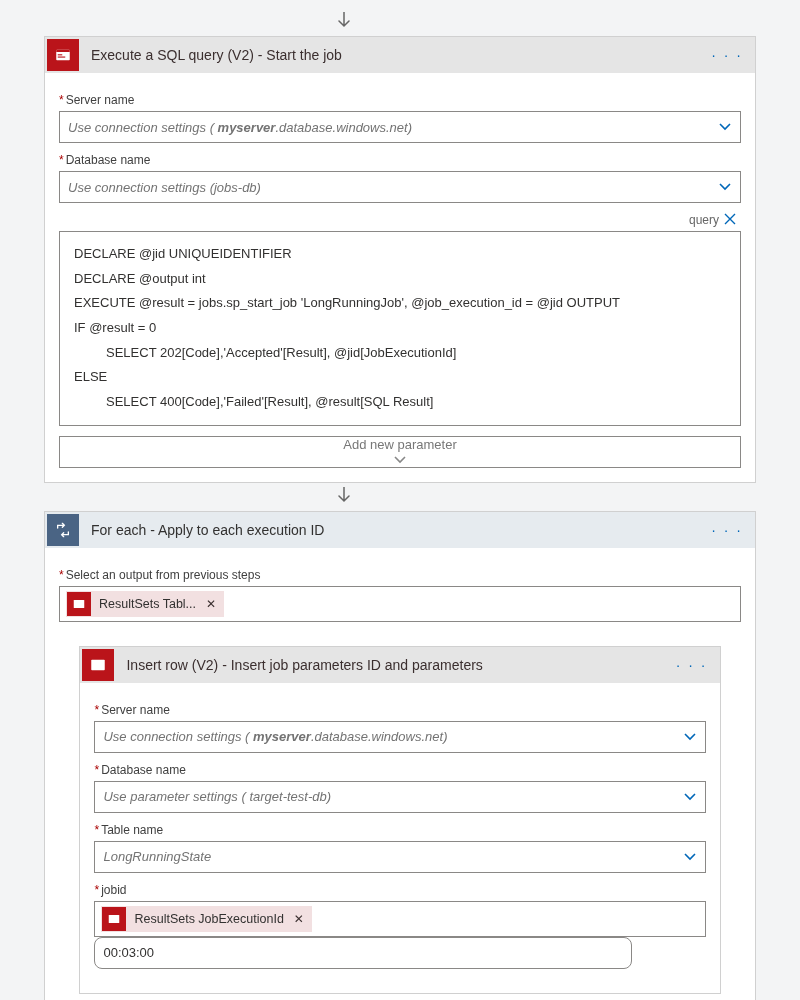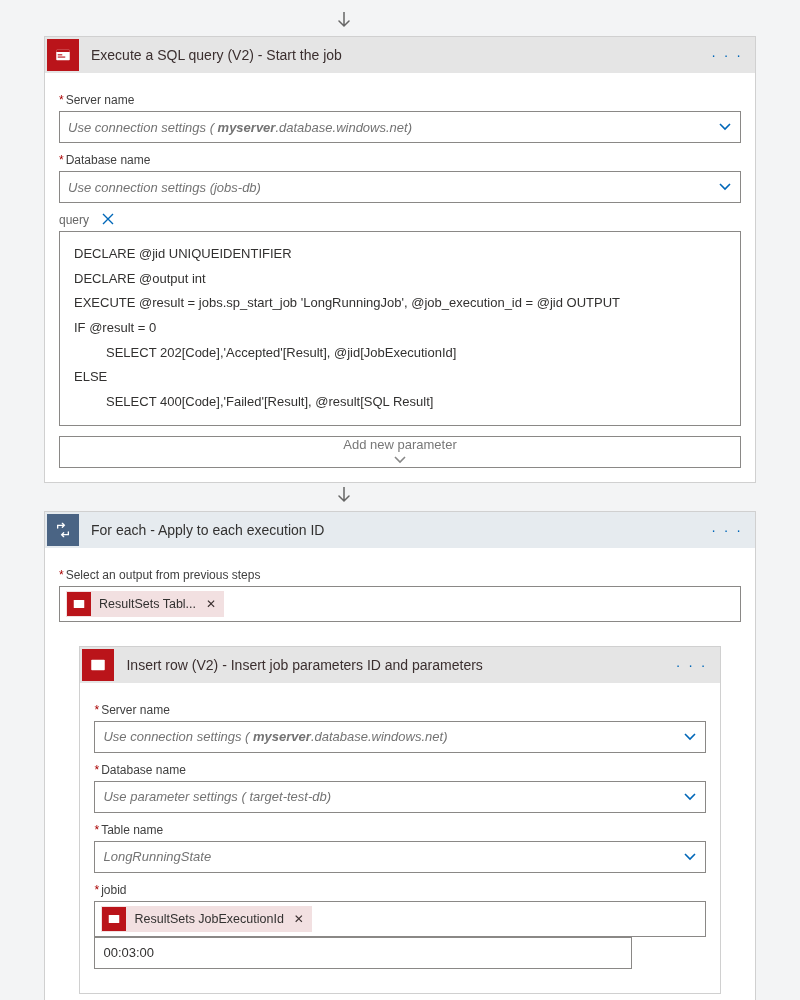--- a/index.html
+++ b/index.html
@@ -72,23 +72,22 @@
     margin: 10px 0 4px 0;
   }
   .field-label.req::before {
     content: "*";
     color: #a80000;
     margin-right: 2px;
   }
   .field-label.plain { color: #666; }
   .label-row {
     display: flex;
-    justify-content: flex-start;
+    justify-content: flex-end;
     align-items: flex-end;
-    gap: 8px;
   }
   .close-x {
     color: #0067b8;
     font-size: 15px;
     padding: 0 4px 2px 4px;
   }
   .dropdown, .textbox, .combo {
     border: 1px solid #8a8886;
     height: 32px;
     display: flex;
@@ -140,21 +139,21 @@
     display: inline-flex;
     align-items: center;
     justify-content: center;
     margin-right: 8px;
     margin-left: 1px;
   }
   .token .tk-icon svg { fill: #fff; width: 14px; height: 14px; }
   .token .tk-text { margin-right: 10px; }
   .token .tk-x { color: #3b2f2f; font-size: 12px; }
   .textbox .val { color: #323130; }
-  .textbox.short { width: 88%; }
+  .textbox.short { width: 88%; border-radius: 8px; }
   .nested {
     padding: 10px 14px 14px 14px;
   }
 </style>
 </head>
 <body>
 
 <div class="canvas">
 
   <div class="arrow-down">

